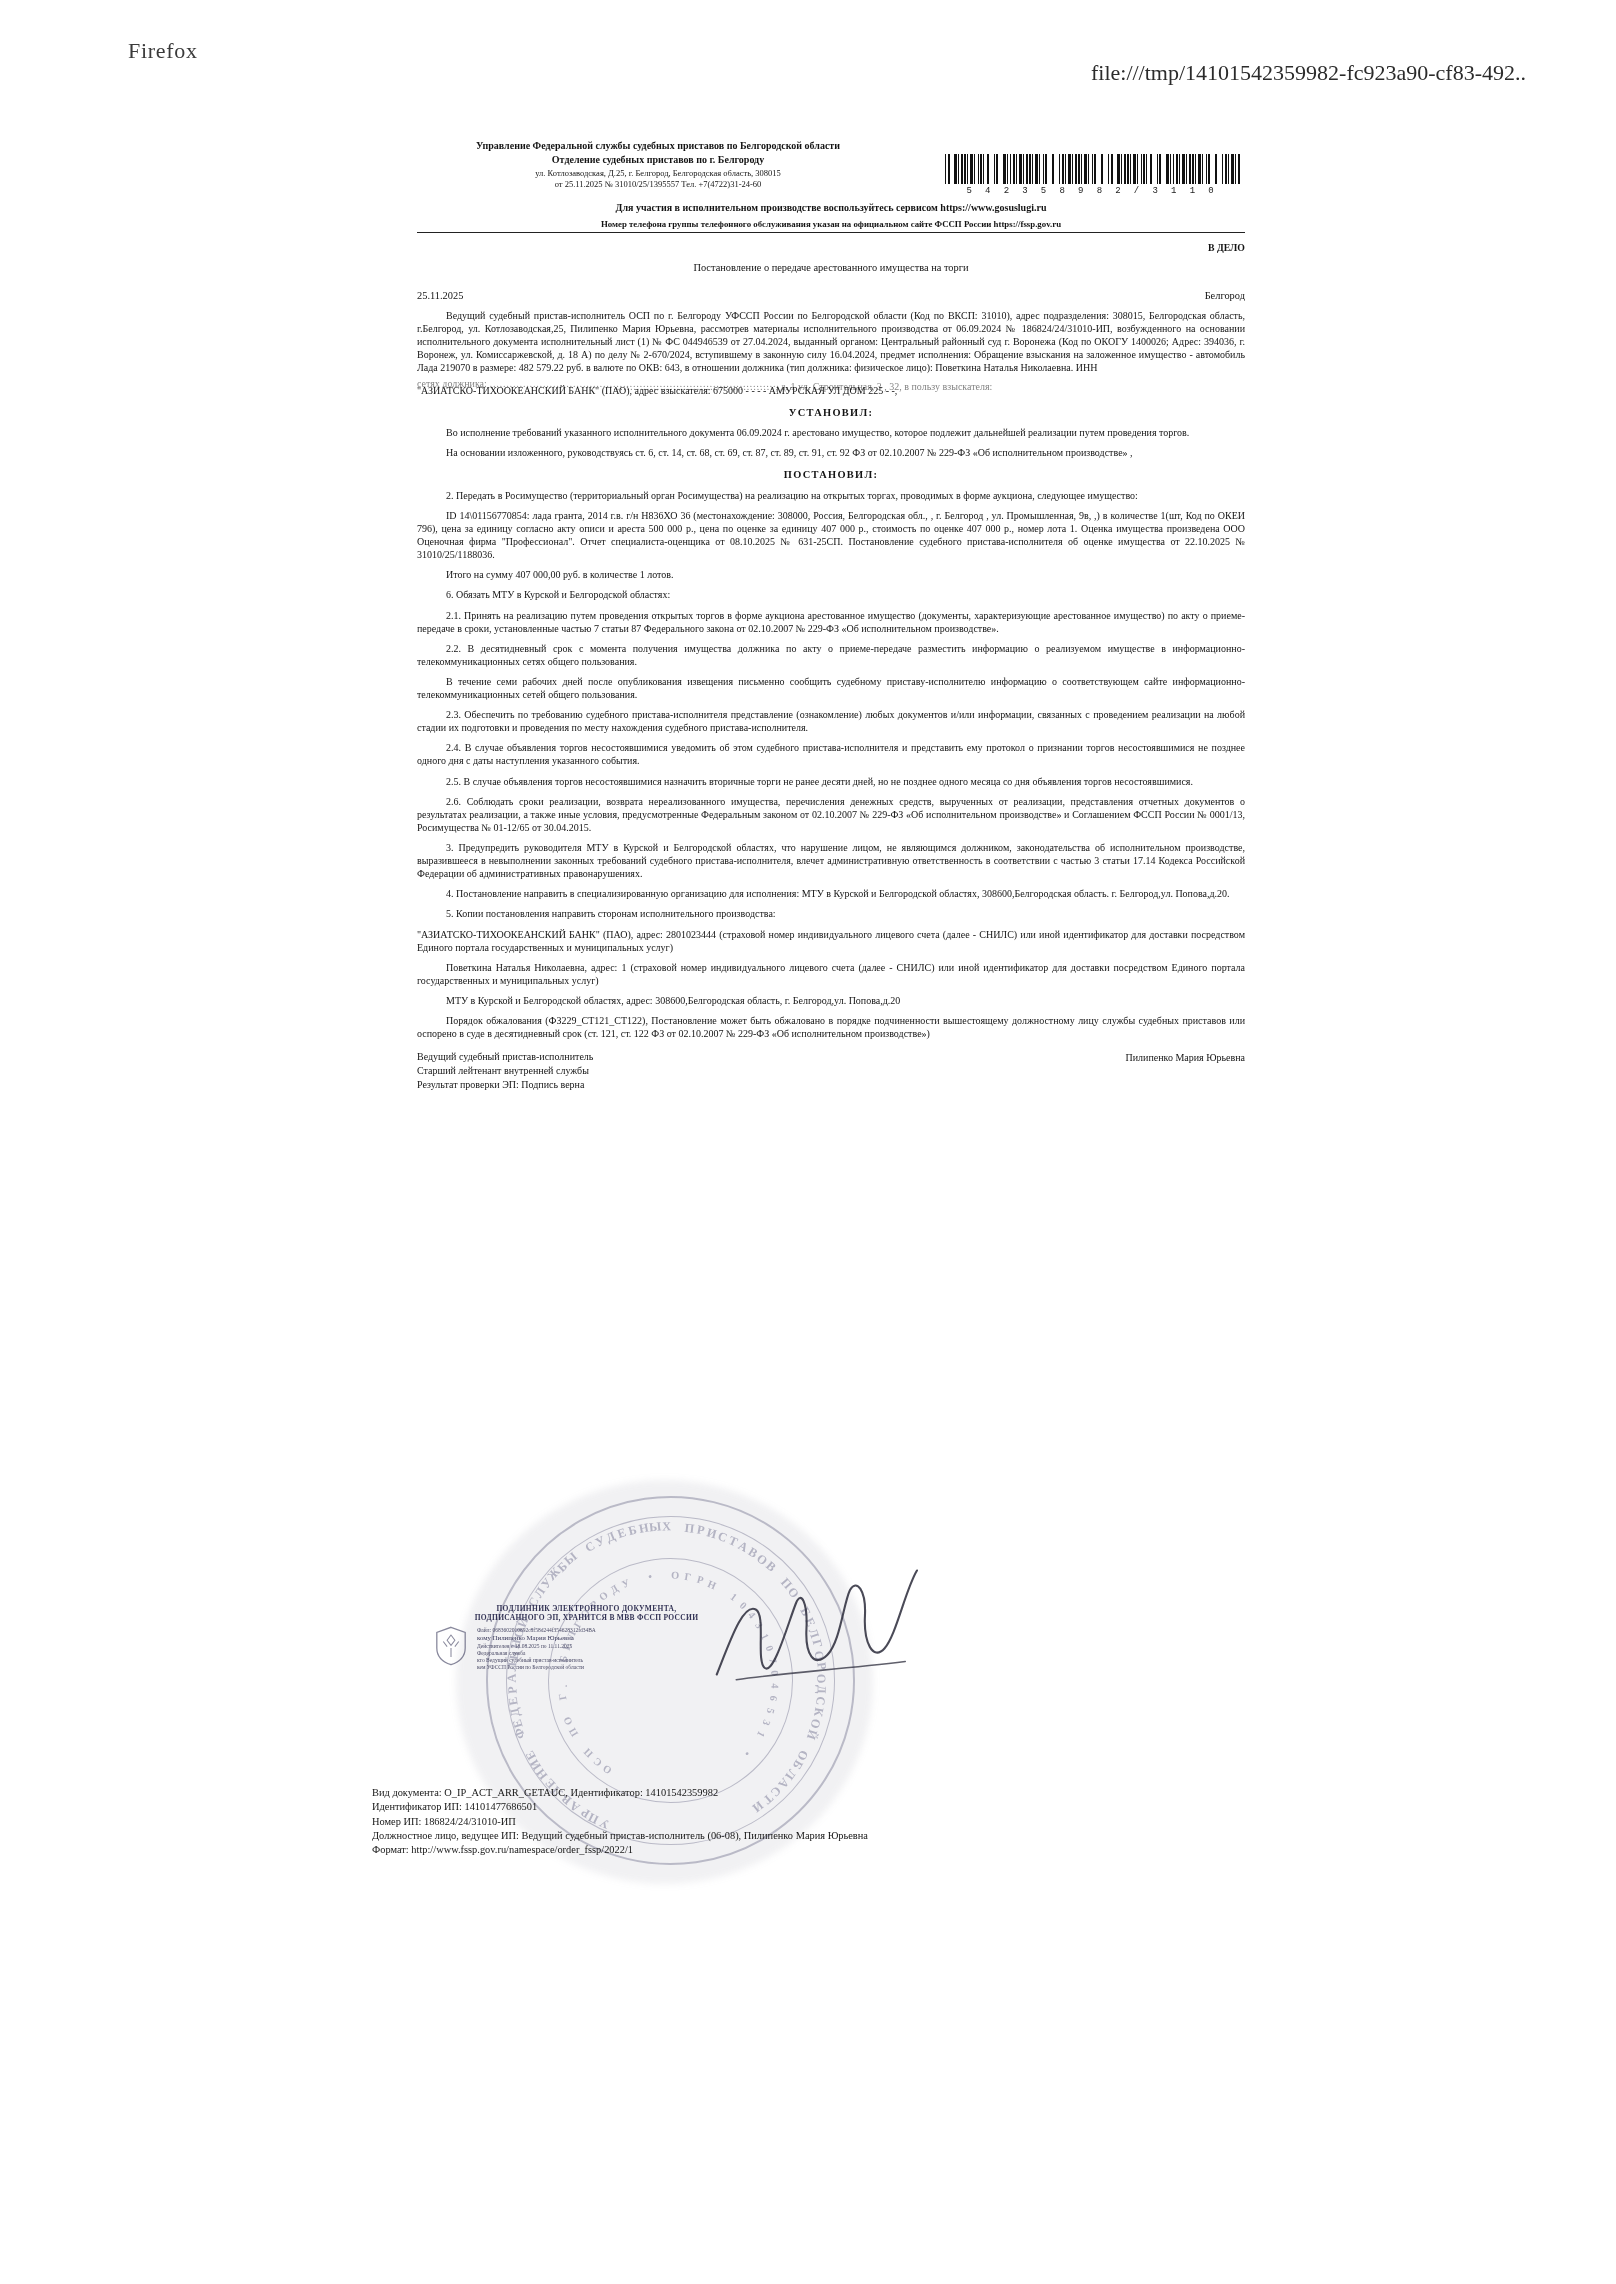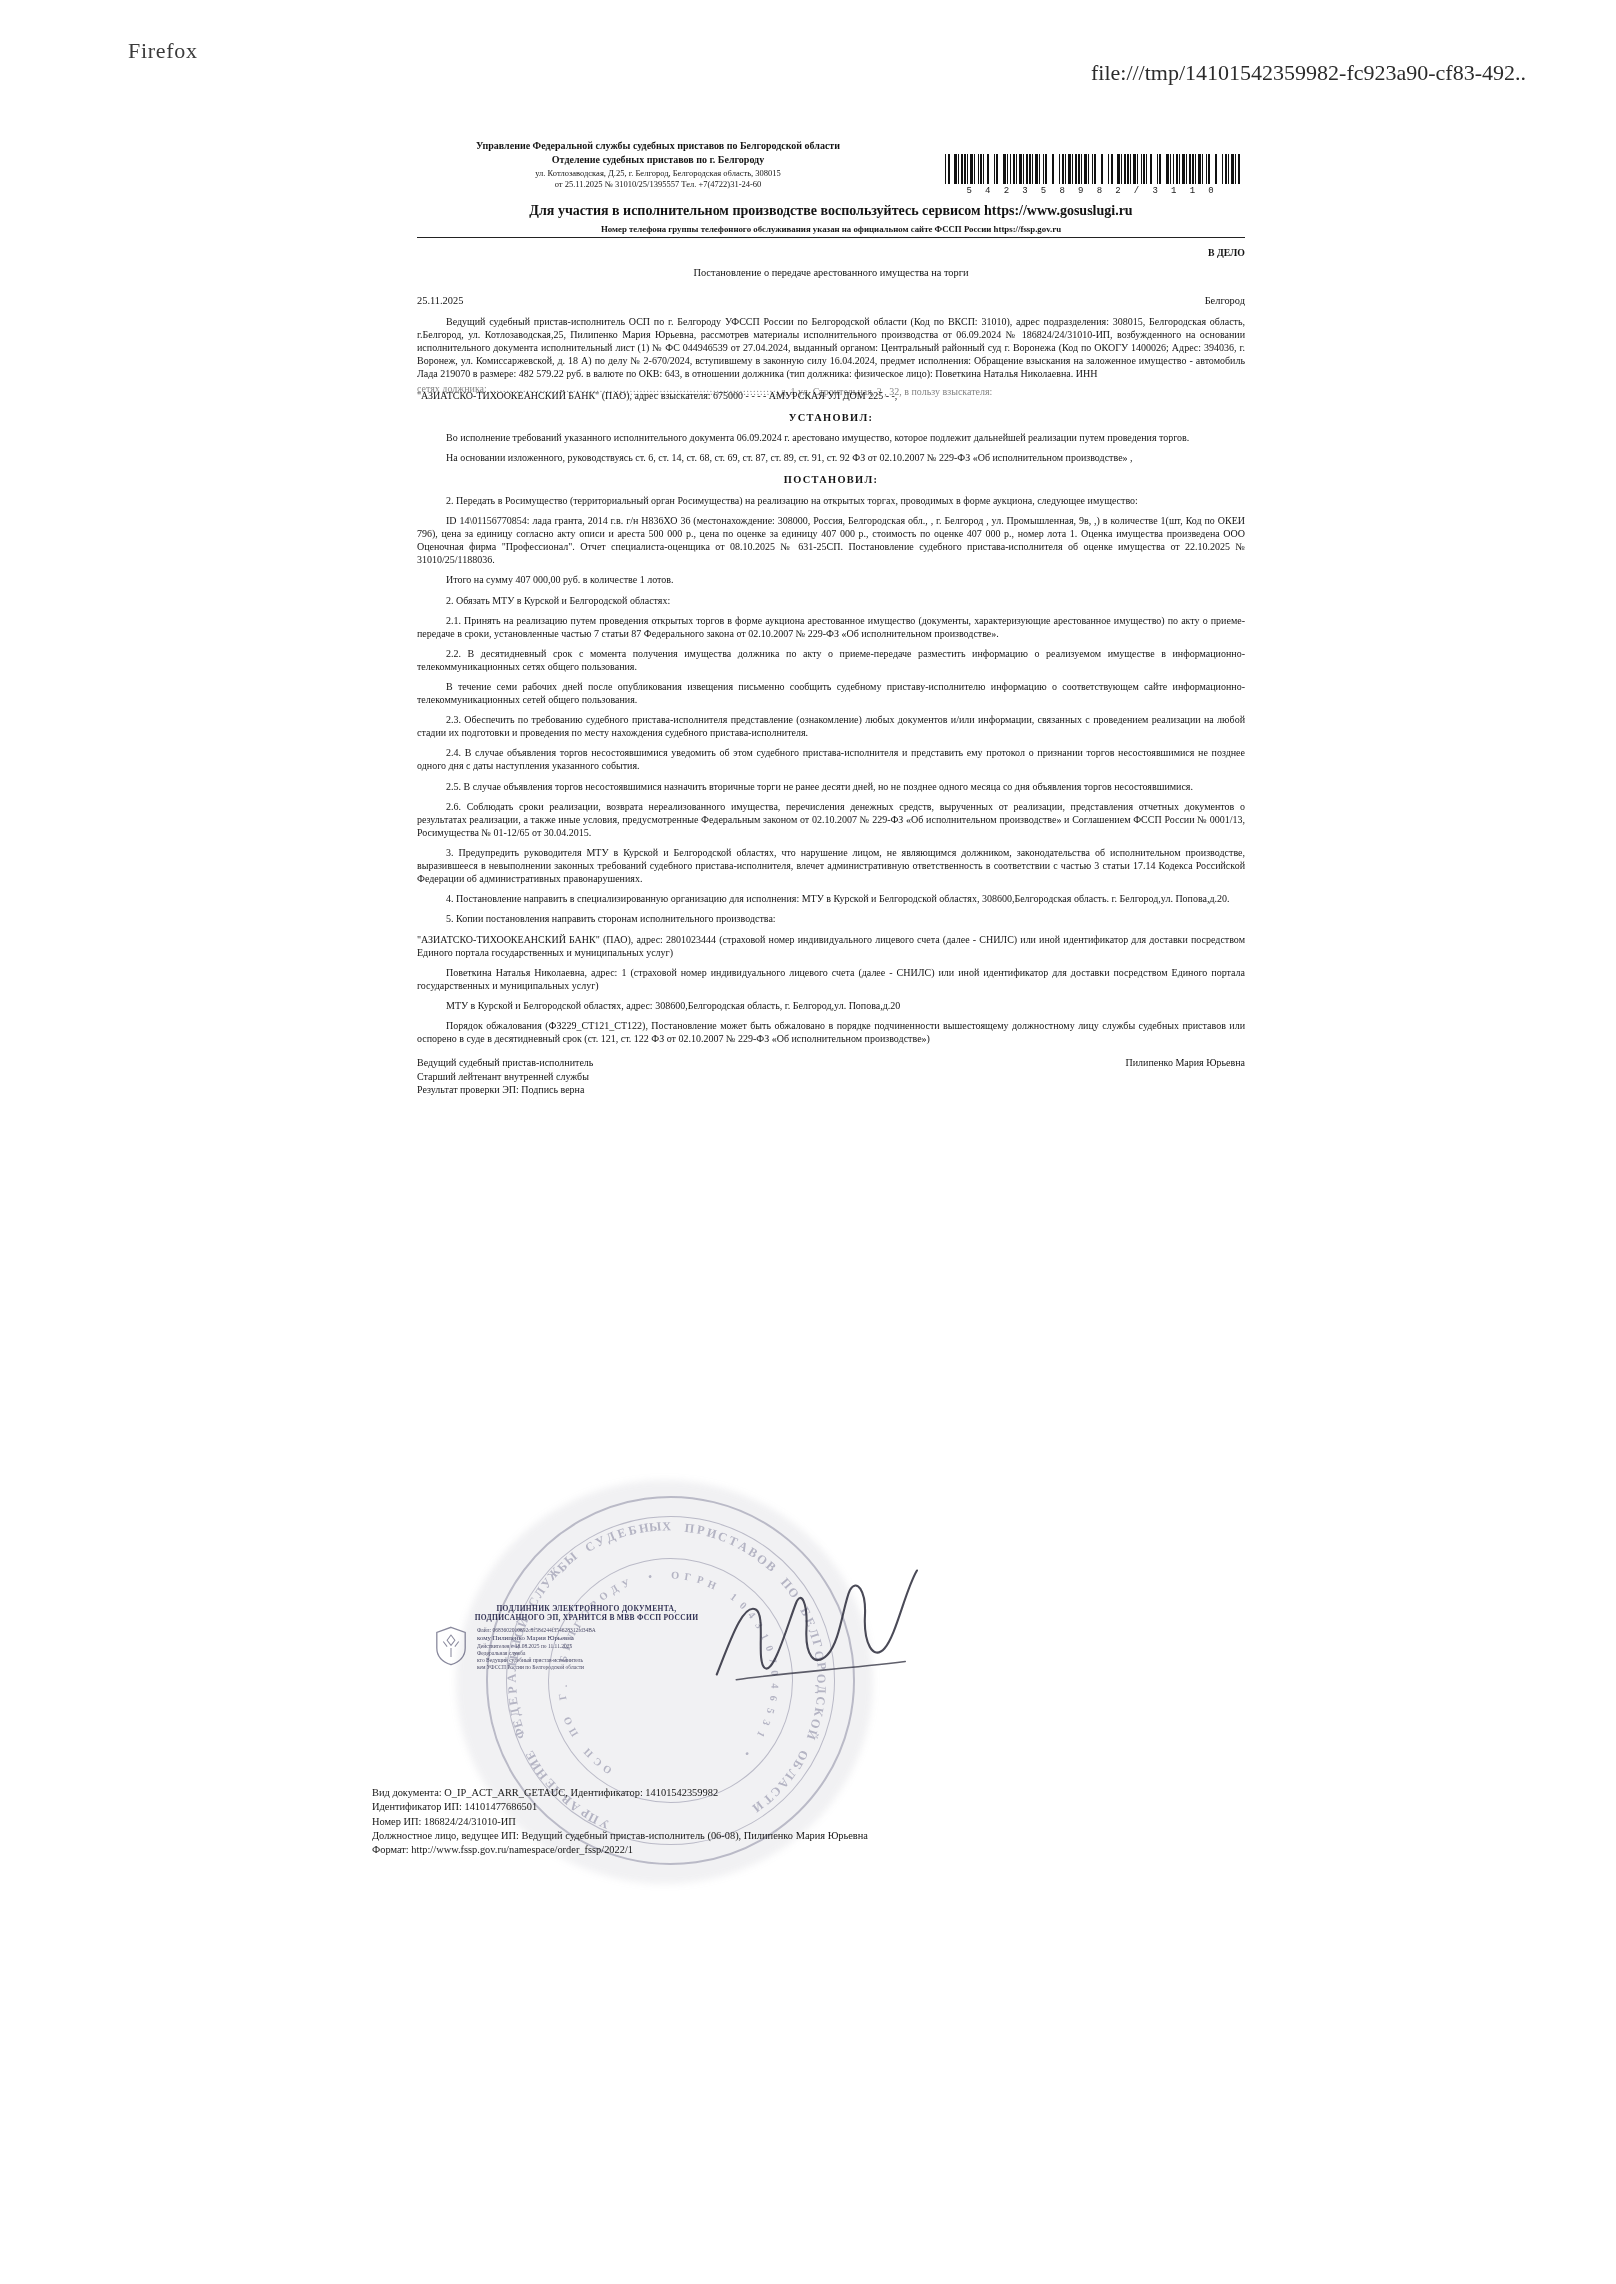--- a/index.html
+++ b/index.html
@@ -62,21 +62,21 @@
   }
   .hdr-sub {
     text-align: center;
     font-size: 8.5px;
     font-weight: normal;
     line-height: 1.22;
     margin-top: 1.3px;
   }
   .hdr-line2 {
     text-align: center;
-    font-size: 14px;
+    font-size: 10px;
     font-weight: bold;
     margin-top: 4.6px;
   }
   .hdr-line3 {
     text-align: center;
     font-size: 8.8px;
     font-weight: bold;
     margin-top: 3.9px;
     border-bottom: 0.7px solid #222;
     padding-bottom: 2px;
@@ -316,21 +316,21 @@
 
     <div class="center-bold">УСТАНОВИЛ:</div>
     <p class="jt">Во исполнение требований указанного исполнительного документа 06.09.2024 г. арестовано имущество, которое подлежит дальнейшей реализации путем проведения торгов.</p>
     <p class="jt">На основании изложенного, руководствуясь ст. 6, ст. 14, ст. 68, ст. 69, ст. 87, ст. 89, ст. 91, ст. 92 ФЗ от 02.10.2007 № 229-ФЗ «Об исполнительном производстве» ,</p>
 
     <div class="center-bold">ПОСТАНОВИЛ:</div>
 
     <p class="jt">2. Передать в Росимущество (территориальный орган Росимущества) на реализацию на открытых торгах, проводимых в форме аукциона, следующее имущество:</p>
     <p class="jt">ID 14\01156770854: лада гранта, 2014 г.в. г/н Н836ХО 36 (местонахождение: 308000, Россия, Белгородская обл., , г. Белгород , ул. Промышленная, 9в, ,) в количестве 1(шт, Код по ОКЕИ 796), цена за единицу согласно акту описи и ареста 500 000 р., цена по оценке за единицу 407 000 р., стоимость по оценке 407 000 р., номер лота 1. Оценка имущества произведена ООО Оценочная фирма "Профессионал". Отчет специалиста-оценщика от 08.10.2025 № 631-25СП. Постановление судебного пристава-исполнителя об оценке имущества от 22.10.2025 № 31010/25/1188036.</p>
     <p class="jt">Итого на сумму 407 000,00 руб. в количестве 1 лотов.</p>
-    <p class="jt">2. Обязать МТУ в Курской и Белгородской областях:</p>
+    <p class="jt">6. Обязать МТУ в Курской и Белгородской областях:</p>
     <p class="jt">2.1. Принять на реализацию путем проведения открытых торгов в форме аукциона арестованное имущество (документы, характеризующие арестованное имущество) по акту о приеме-передаче в сроки, установленные частью 7 статьи 87 Федерального закона от 02.10.2007 № 229-ФЗ «Об исполнительном производстве».</p>
     <p class="jt">2.2. В десятидневный срок с момента получения имущества должника по акту о приеме-передаче разместить информацию о реализуемом имуществе в информационно-телекоммуникационных сетях общего пользования.</p>
     <p class="jt">В течение семи рабочих дней после опубликования извещения письменно сообщить судебному приставу-исполнителю информацию о соответствующем сайте информационно-телекоммуникационных сетей общего пользования.</p>
     <p class="jt">2.3. Обеспечить по требованию судебного пристава-исполнителя представление (ознакомление) любых документов и/или информации, связанных с проведением реализации на любой стадии их подготовки и проведения по месту нахождения судебного пристава-исполнителя.</p>
     <p class="jt">2.4. В случае объявления торгов несостоявшимися уведомить об этом судебного пристава-исполнителя и представить ему протокол о признании торгов несостоявшимися не позднее одного дня с даты наступления указанного события.</p>
     <p class="jt">2.5. В случае объявления торгов несостоявшимися назначить вторичные торги не ранее десяти дней, но не позднее одного месяца со дня объявления торгов несостоявшимися.</p>
     <p class="jt">2.6. Соблюдать сроки реализации, возврата нереализованного имущества, перечисления денежных средств, вырученных от реализации, представления отчетных документов о результатах реализации, а также иные условия, предусмотренные Федеральным законом от 02.10.2007 № 229-ФЗ «Об исполнительном производстве» и Соглашением ФССП России № 0001/13, Росимущества № 01-12/65 от 30.04.2015.</p>
     <p class="jt">3. Предупредить руководителя МТУ в Курской и Белгородской областях, что нарушение лицом, не являющимся должником, законодательства об исполнительном производстве, выразившееся в невыполнении законных требований судебного пристава-исполнителя, влечет административную ответственность в соответствии с частью 3 статьи 17.14 Кодекса Российской Федерации об административных правонарушениях.</p>
     <p class="jt">4. Постановление направить в специализированную организацию для исполнения: МТУ в Курской и Белгородской областях, 308600,Белгородская область. г. Белгород,ул. Попова,д.20.</p>
     <p class="jt">5. Копии постановления направить сторонам исполнительного производства:</p>

